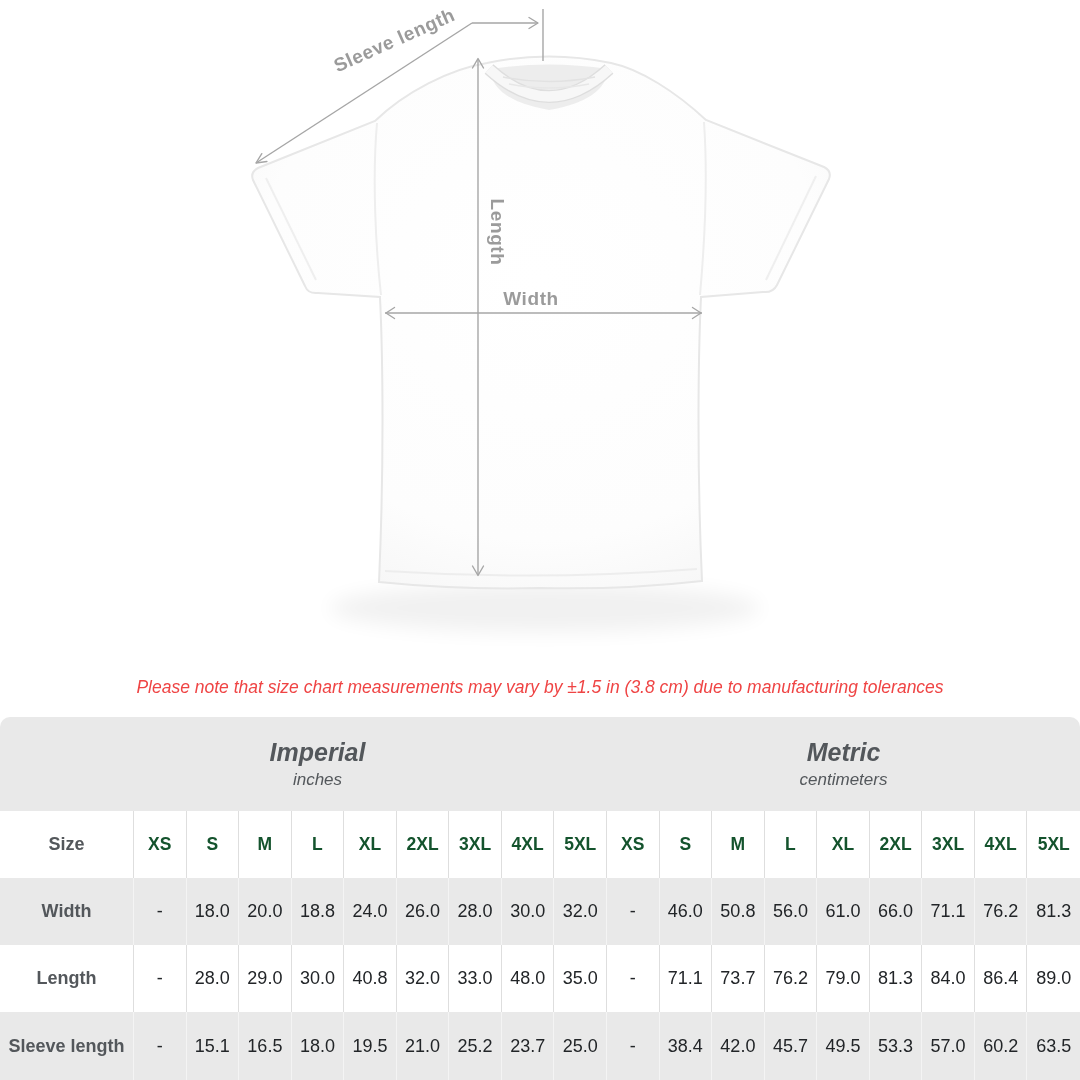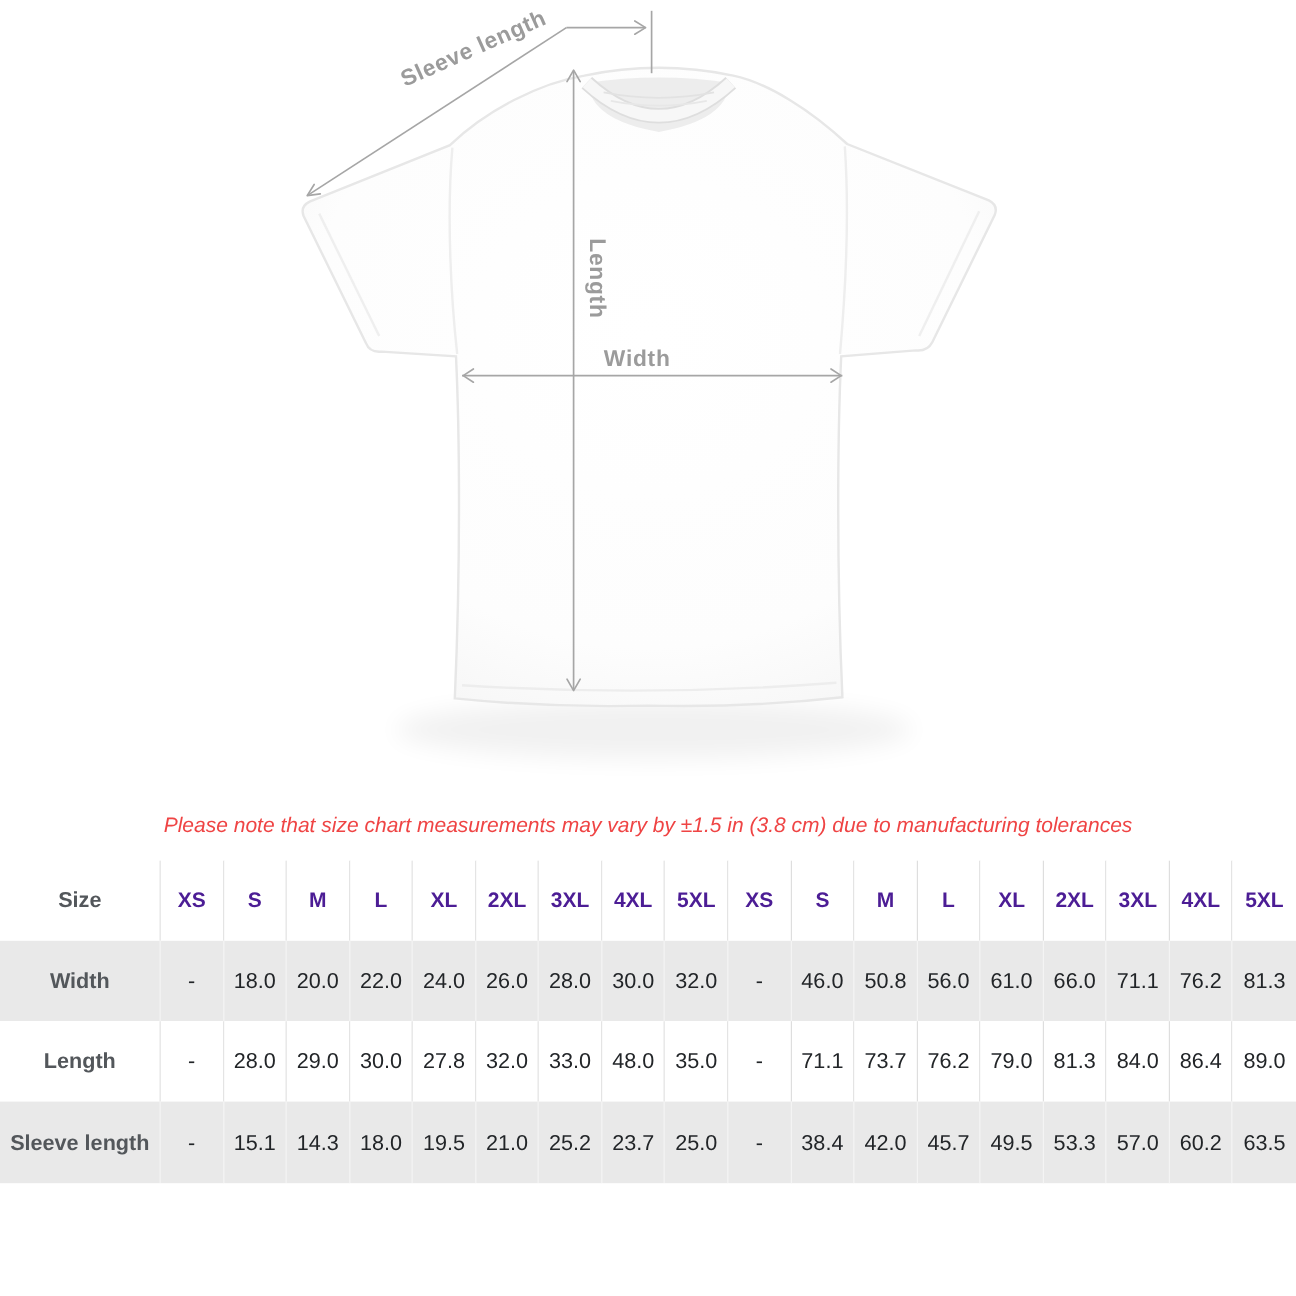--- a/index.html
+++ b/index.html
@@ -32,21 +32,21 @@
     display:grid;
     grid-template-columns:134px repeat(18,1fr);
     grid-template-rows:67px 67px 67px 68px;
   }
   .cell{
     display:flex;align-items:center;justify-content:center;
     background:#fff;border-right:1px solid #dedede;
     font-size:18px;color:#222528;
   }
   .cell.gray{background:#e9e9e9;border-right-color:#f4f4f4;}
-  .cell.head{font-weight:bold;color:#4c1d95;font-size:17.5px;}
+  .cell.head{font-weight:bold;color:#14532d;font-size:17.5px;}
   .cell.label{font-weight:bold;color:#53575b;font-size:18px;}
   .cell.lastcol{border-right:none;}
 </style>
 </head>
 <body>
 
 <div class="page">
 
   <div class="diagram">
     <svg width="1080" height="660" viewBox="0 0 1080 660">
@@ -111,20 +111,30 @@
       <line class="dim-line" x1="385" y1="313" x2="702" y2="313"></line>
       <polyline class="dim-arrow" points="394.5,307.5 386,313 394.5,318.5"></polyline>
       <polyline class="dim-arrow" points="692.5,307.5 701,313 692.5,318.5"></polyline>
       <text class="dim-label" x="531" y="305" text-anchor="middle">Width</text>
     </svg>
   </div>
 
   <p class="note">Please note that size chart measurements may vary by ±1.5 in (3.8 cm) due to manufacturing tolerances</p>
 
   <div class="size-table">
+    <div class="band">
+      <div class="band-group imperial">
+        <div class="band-title">Imperial</div>
+        <div class="band-sub">inches</div>
+      </div>
+      <div class="band-group metric">
+        <div class="band-title">Metric</div>
+        <div class="band-sub">centimeters</div>
+      </div>
+    </div>
     <div class="grid" id="grid">
         <div class="cell head label">Size</div>
         <div class="cell head">XS</div>
         <div class="cell head">S</div>
         <div class="cell head">M</div>
         <div class="cell head">L</div>
         <div class="cell head">XL</div>
         <div class="cell head">2XL</div>
         <div class="cell head">3XL</div>
         <div class="cell head">4XL</div>
@@ -135,58 +145,58 @@
         <div class="cell head">L</div>
         <div class="cell head">XL</div>
         <div class="cell head">2XL</div>
         <div class="cell head">3XL</div>
         <div class="cell head">4XL</div>
         <div class="cell head lastcol">5XL</div>
         <div class="cell gray label">Width</div>
         <div class="cell gray">-</div>
         <div class="cell gray">18.0</div>
         <div class="cell gray">20.0</div>
-        <div class="cell gray">22.0</div>
+        <div class="cell gray">18.8</div>
         <div class="cell gray">24.0</div>
         <div class="cell gray">26.0</div>
         <div class="cell gray">28.0</div>
         <div class="cell gray">30.0</div>
         <div class="cell gray">32.0</div>
         <div class="cell gray">-</div>
         <div class="cell gray">46.0</div>
         <div class="cell gray">50.8</div>
         <div class="cell gray">56.0</div>
         <div class="cell gray">61.0</div>
         <div class="cell gray">66.0</div>
         <div class="cell gray">71.1</div>
         <div class="cell gray">76.2</div>
         <div class="cell gray lastcol">81.3</div>
         <div class="cell white label">Length</div>
         <div class="cell white">-</div>
         <div class="cell white">28.0</div>
         <div class="cell white">29.0</div>
         <div class="cell white">30.0</div>
-        <div class="cell white">27.8</div>
+        <div class="cell white">40.8</div>
         <div class="cell white">32.0</div>
         <div class="cell white">33.0</div>
         <div class="cell white">48.0</div>
         <div class="cell white">35.0</div>
         <div class="cell white">-</div>
         <div class="cell white">71.1</div>
         <div class="cell white">73.7</div>
         <div class="cell white">76.2</div>
         <div class="cell white">79.0</div>
         <div class="cell white">81.3</div>
         <div class="cell white">84.0</div>
         <div class="cell white">86.4</div>
         <div class="cell white lastcol">89.0</div>
         <div class="cell gray label">Sleeve length</div>
         <div class="cell gray">-</div>
         <div class="cell gray">15.1</div>
-        <div class="cell gray">14.3</div>
+        <div class="cell gray">16.5</div>
         <div class="cell gray">18.0</div>
         <div class="cell gray">19.5</div>
         <div class="cell gray">21.0</div>
         <div class="cell gray">25.2</div>
         <div class="cell gray">23.7</div>
         <div class="cell gray">25.0</div>
         <div class="cell gray">-</div>
         <div class="cell gray">38.4</div>
         <div class="cell gray">42.0</div>
         <div class="cell gray">45.7</div>

